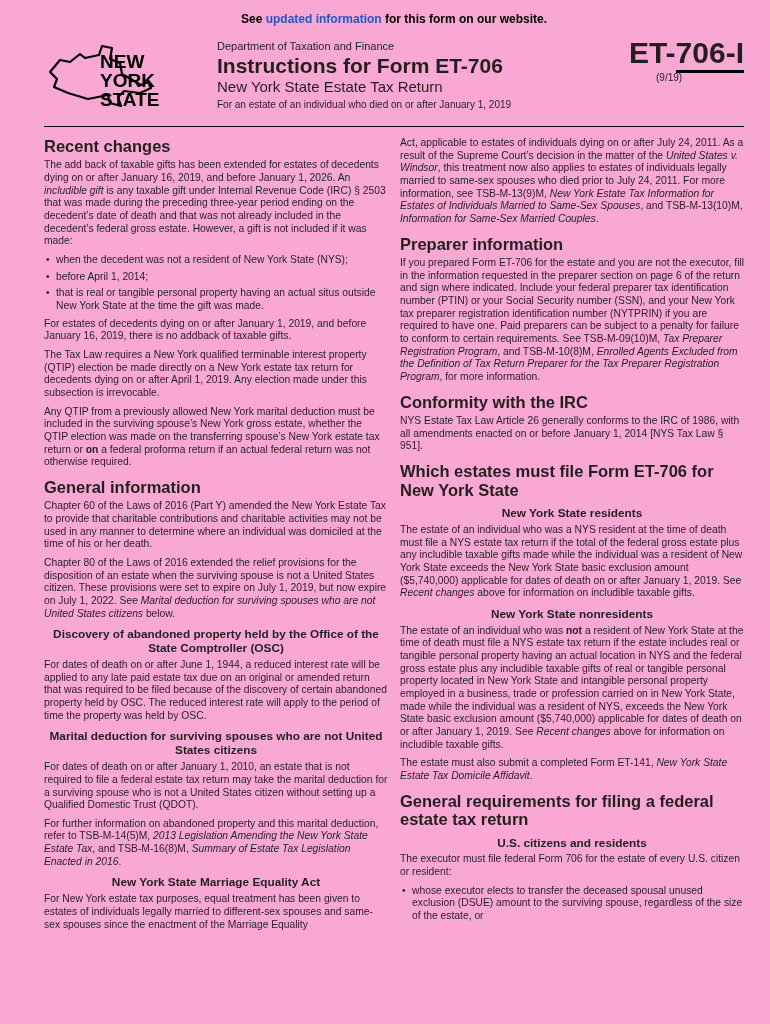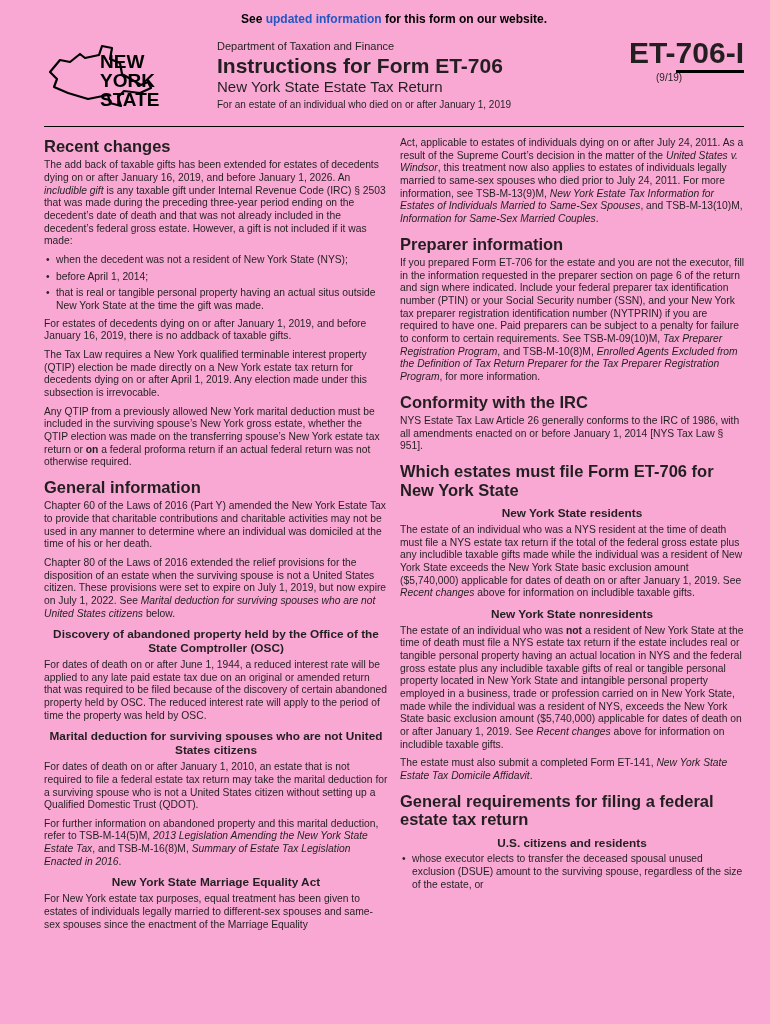--- a/index.html
+++ b/index.html
@@ -102,19 +102,20 @@
         <h2 class="h1">Conformity with the IRC</h2>
         <p class="p">NYS Estate Tax Law Article 26 generally conforms to the IRC of 1986, with all amendments enacted on or before January 1, 2014 [NYS Tax Law § 951].</p>
         <h2 class="h1">Which estates must file Form ET-706 for New York State</h2>
         <h3 class="h2">New York State residents</h3>
         <p class="p">The estate of an individual who was a NYS resident at the time of death must file a NYS estate tax return if the total of the federal gross estate plus any includible taxable gifts made while the individual was a resident of New York State exceeds the New York State basic exclusion amount ($5,740,000) applicable for dates of death on or after January 1, 2019. See <i>Recent changes</i> above for information on includible taxable gifts.</p>
         <h3 class="h2">New York State nonresidents</h3>
         <p class="p">The estate of an individual who was <b>not</b> a resident of New York State at the time of death must file a NYS estate tax return if the estate includes real or tangible personal property having an actual location in NYS and the federal gross estate plus any includible taxable gifts of real or tangible personal property located in New York State and intangible personal property employed in a business, trade or profession carried on in New York State, made while the individual was a resident of NYS, exceeds the New York State basic exclusion amount ($5,740,000) applicable for dates of death on or after January 1, 2019. See <i>Recent changes</i> above for information on includible taxable gifts.</p>
         <p class="p">The estate must also submit a completed Form ET-141, <i>New York State Estate Tax Domicile Affidavit</i>.</p>
         <h2 class="h1">General requirements for filing a federal estate tax return</h2>
         <h3 class="h2">U.S. citizens and residents</h3>
+        <p class="p">The executor must file federal Form 706 for the estate of every U.S. citizen or resident:</p>
         <ul>
           <li>whose executor elects to transfer the deceased spousal unused exclusion (DSUE) amount to the surviving spouse, regardless of the size of the estate, or</li>
         </ul>
       </div>
   </div>
 
 </div>
 
 </body></html>

